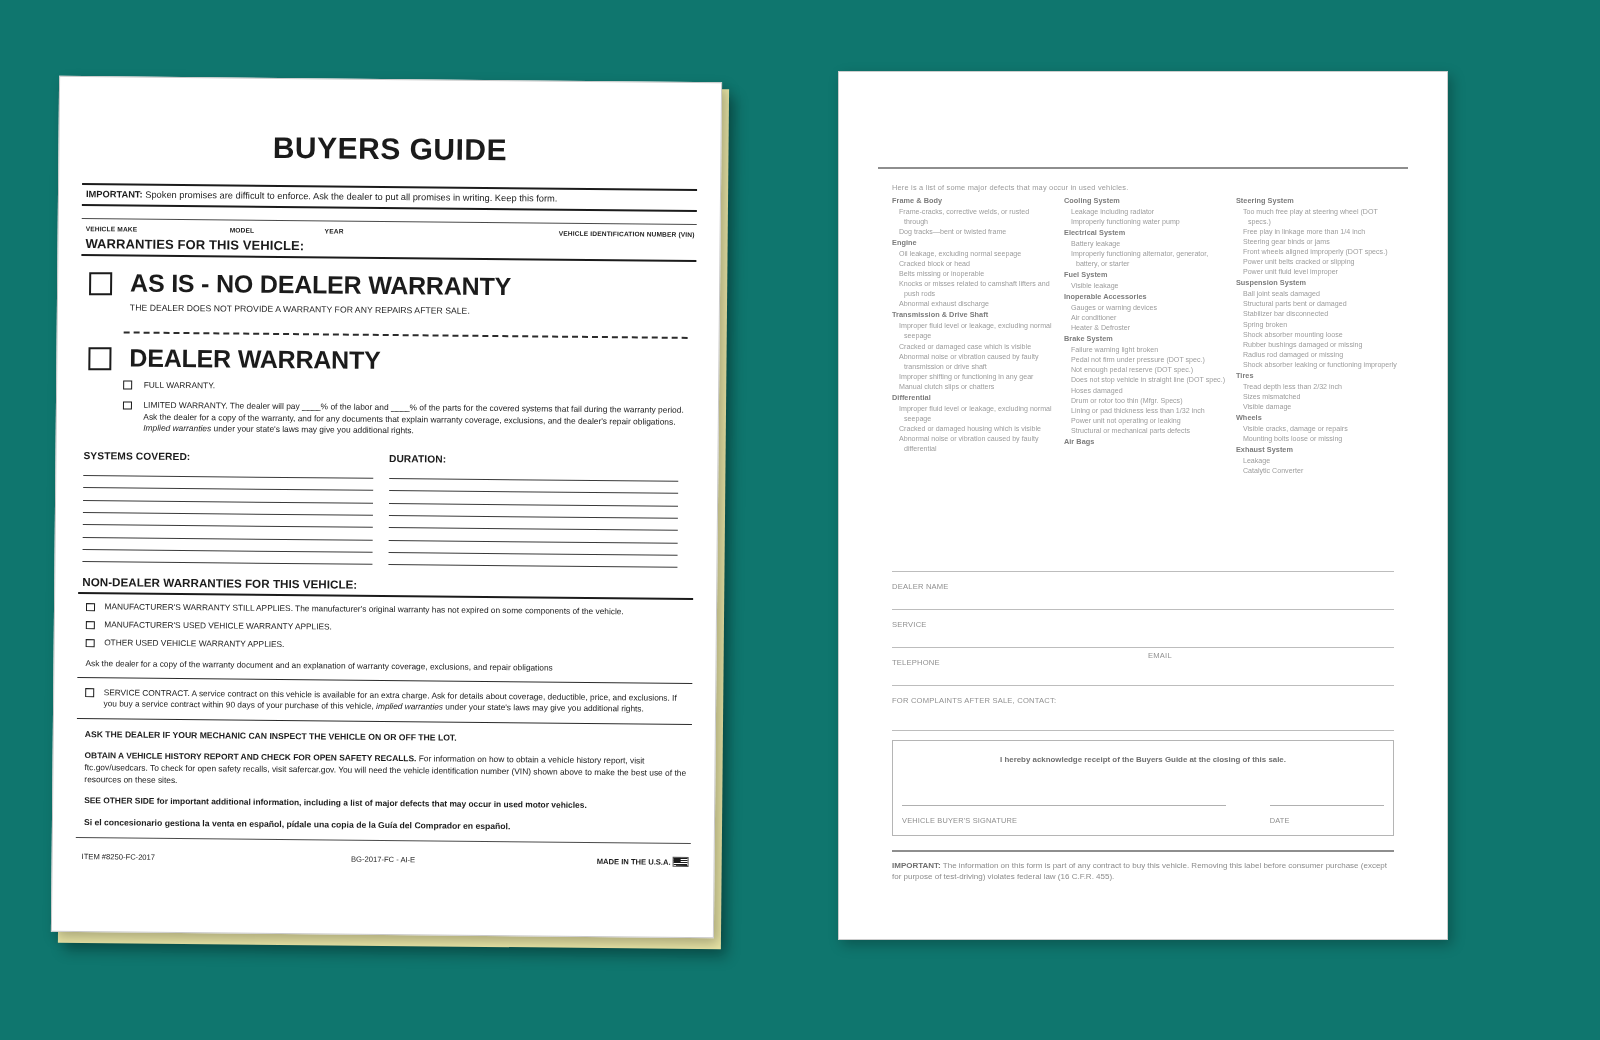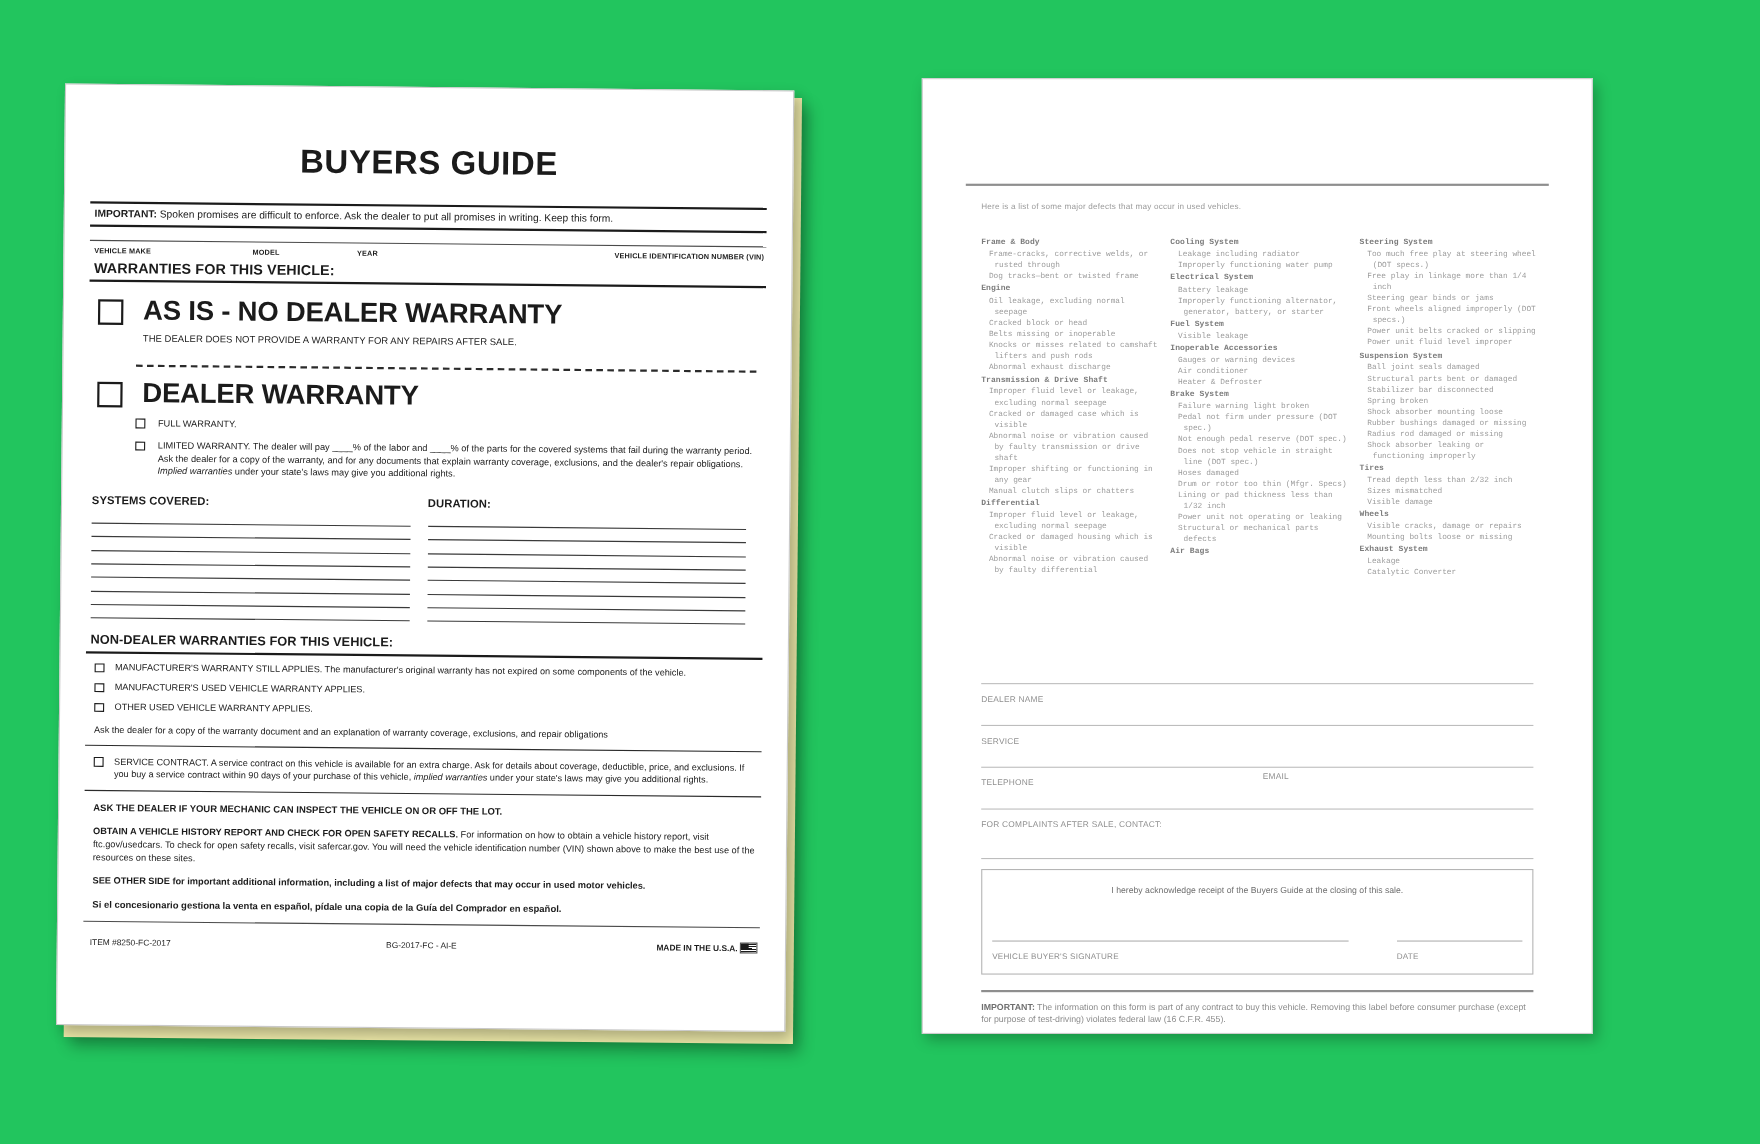--- a/index.html
+++ b/index.html
@@ -4,21 +4,21 @@
 <title>Buyers Guide</title>
 <style>
   * { box-sizing: border-box; }
   html, body {
     margin: 0; padding: 0;
     width: 1600px; height: 1040px;
     background: #ffffff;
     font-family: "Liberation Sans", sans-serif;
     overflow: hidden;
   }
-  #stage { position: relative; width: 1600px; height: 1040px; background: #22c55e; }
+  #stage { position: relative; width: 1600px; height: 1040px; background: #0f766e; }
 
   
   .sheet {
     position: absolute;
     background: #ffffff;
   }
   
   #carbon {
     left: 62px; top: 86px;
     width: 663px; height: 860px;
@@ -155,40 +155,40 @@
     content: ""; position: absolute; left: 0; top: 0; width: 7px; height: 5.5px;
     background: #1b1b1b;
   }
 
   
   .rp { position: absolute; left: 0; top: 0; width: 100%; height: 100%; color: #8a8a8a; }
   .rp-inner { position: relative; width: 530px; margin: 0 auto; padding-top: 95px; }
   .rp-rule { border-top: 2px solid #8e8e8e; }
   .rp-intro { font-size: 7.4px; margin-top: 14px; padding-left: 14px; color: #9a9a9a; letter-spacing: 0.2px; }
 
-  .defects { display: flex; margin-top: 24px; padding-left: 14px; font-family: Liberation Mono, monospace; }
+  .defects { display: flex; margin-top: 4px; padding-left: 14px; }
   .dcol { width: 33.33%; padding-right: 10px; }
   .dgroup { margin-bottom: 1px; }
   .dgroup h5 {
     margin: 0; font-size: 7.3px; font-weight: bold; color: #7c7c7c; letter-spacing: 0.05px;
     line-height: 1.5;
   }
   .dgroup ul { list-style: none; margin: 0 0 1px 0; padding: 0 0 0 7px; }
   .dgroup li { font-size: 7.1px; line-height: 1.42; color: #9c9c9c; text-indent: -5px; padding-left: 5px; }
 
   .dealer-fields { margin-top: 94px; padding: 0 14px; }
   .dfield { position: relative; border-top: 1.1px solid #bdbdbd; padding-top: 3px; margin-bottom: 17px; height: 21px; }
   .dfield span { font-size: 7.6px; color: #909090; letter-spacing: 0.2px; }
   .dfield .rightlbl { position: absolute; left: 51%; top: 3px; }
   .dfield.last { margin-bottom: 24px; }
 
   .ack-box {
     margin: 0 14px; border: 1.2px solid #b5b5b5; height: 96px; position: relative; padding-top: 14px;
   }
-  .ack-text { text-align: center; font-size: 7.9px; font-weight: normal; color: #6f6f6f; }
+  .ack-text { text-align: center; font-size: 7.9px; font-weight: bold; color: #6f6f6f; }
   .sigrow { position: absolute; left: 9px; right: 9px; bottom: 8px; display: flex; gap: 24px; }
   .sigrow .sigline { width: 71%; border-top: 1.1px solid #b0b0b0; padding-top: 3px; margin-right: 4%; }
   .sigrow .dateline { width: 25%; border-top: 1.1px solid #b0b0b0; padding-top: 3px; }
   .sigrow span { font-size: 7.4px; color: #8e8e8e; letter-spacing: 0.2px; }
 
   .final-rule { margin: 14px 14px 0 14px; border-top: 2px solid #8e8e8e; }
   .final-note { margin: 8px 14px 0 14px; font-size: 8px; line-height: 1.4; color: #8c8c8c; }
   .final-note b { font-weight: bold; color: #6f6f6f; }
 </style>
 </head>

